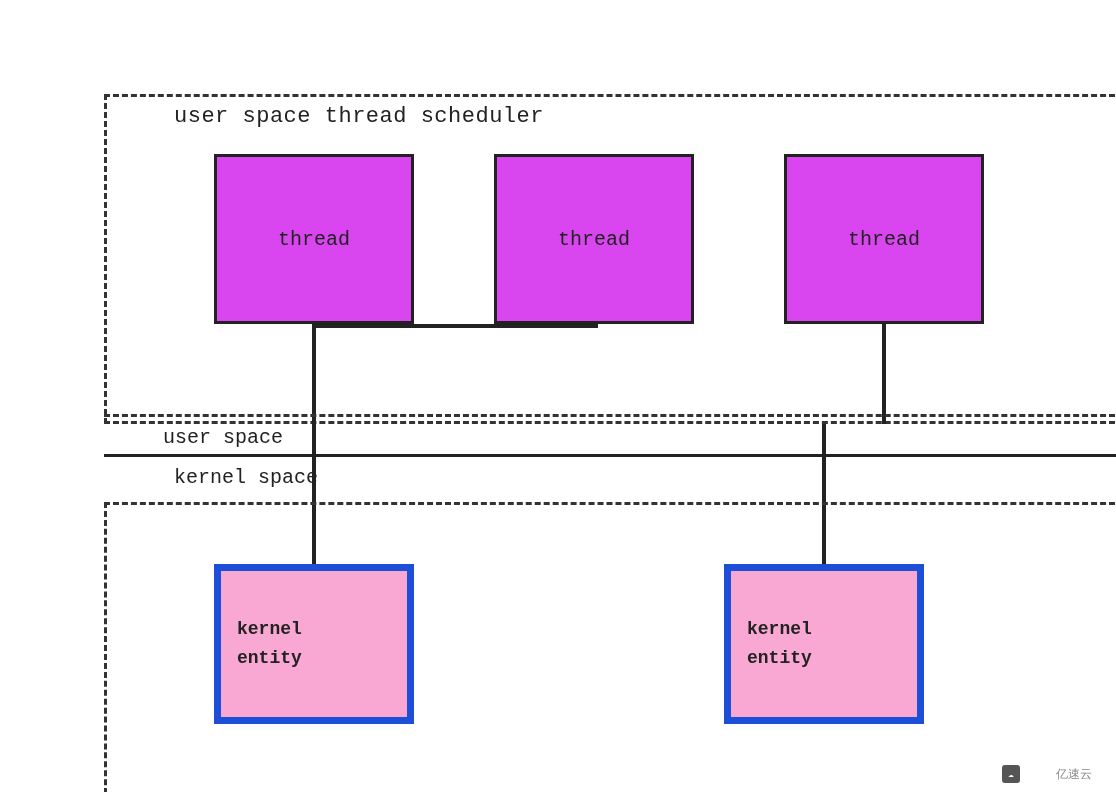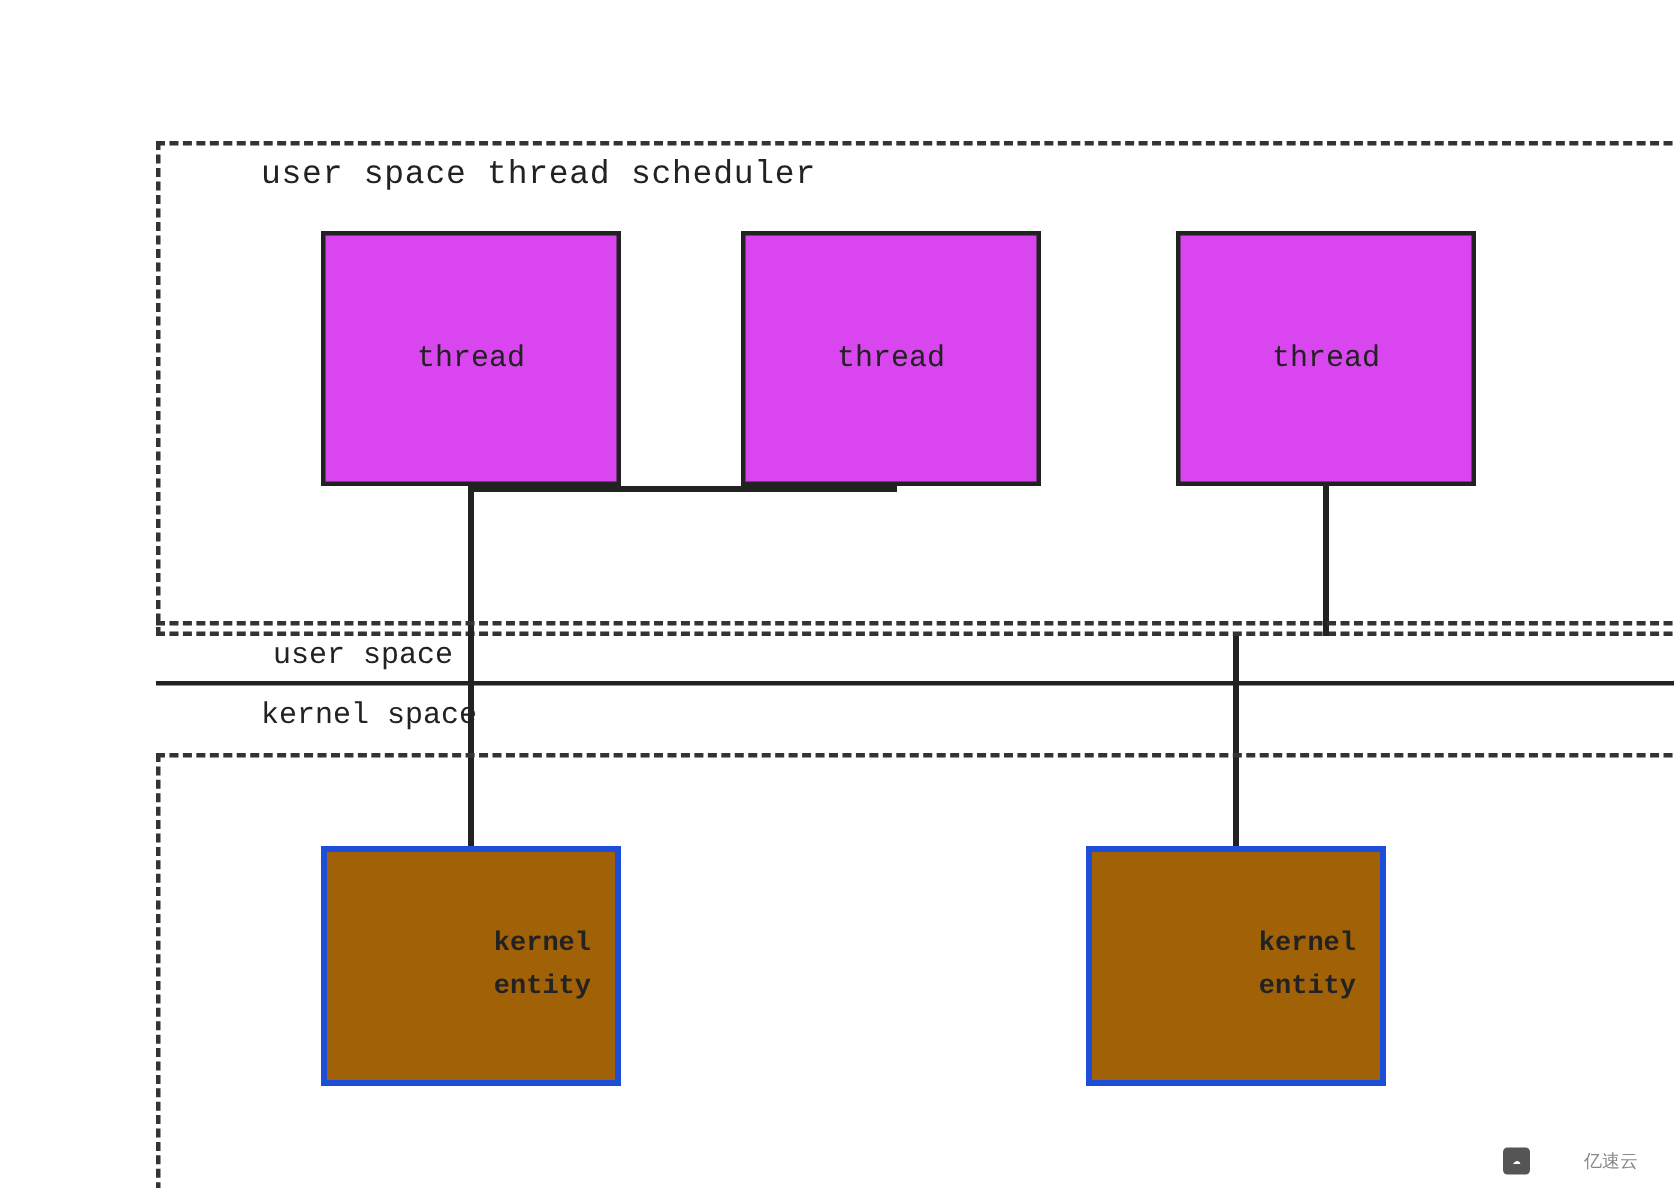--- a/index.html
+++ b/index.html
@@ -113,21 +113,21 @@
       left: 10px;
       width: 1020px;
       height: 0;
       border-top: 3px dashed #333;
     }
 
     
     .user-space-label {
       position: absolute;
       top: 342px;
-      left: 88px;
+      left: 69px;
       font-size: 20px;
       color: #222;
     }
 
     
     .solid-boundary {
       position: absolute;
       top: 370px;
       left: 10px;
       width: 1075px;
@@ -150,25 +150,25 @@
       top: 418px;
       left: 10px;
       width: 1020px;
       height: 310px;
       border: 3px dashed #333;
     }
 
     
     .kernel-box {
       position: absolute;
-      border: 4px solid #1d4ed8;
-      background: #a16207;
+      border: 7px solid #1d4ed8;
+      background: #f9a8d4;
       display: flex;
       align-items: center;
-      justify-content: flex-end;
+      justify-content: flex-start;
       font-size: 18px;
       font-weight: bold;
       color: #222;
       text-align: center;
       line-height: 1.6;
     }
 
     .kernel-box-1 {
       top: 480px;
       left: 120px;

